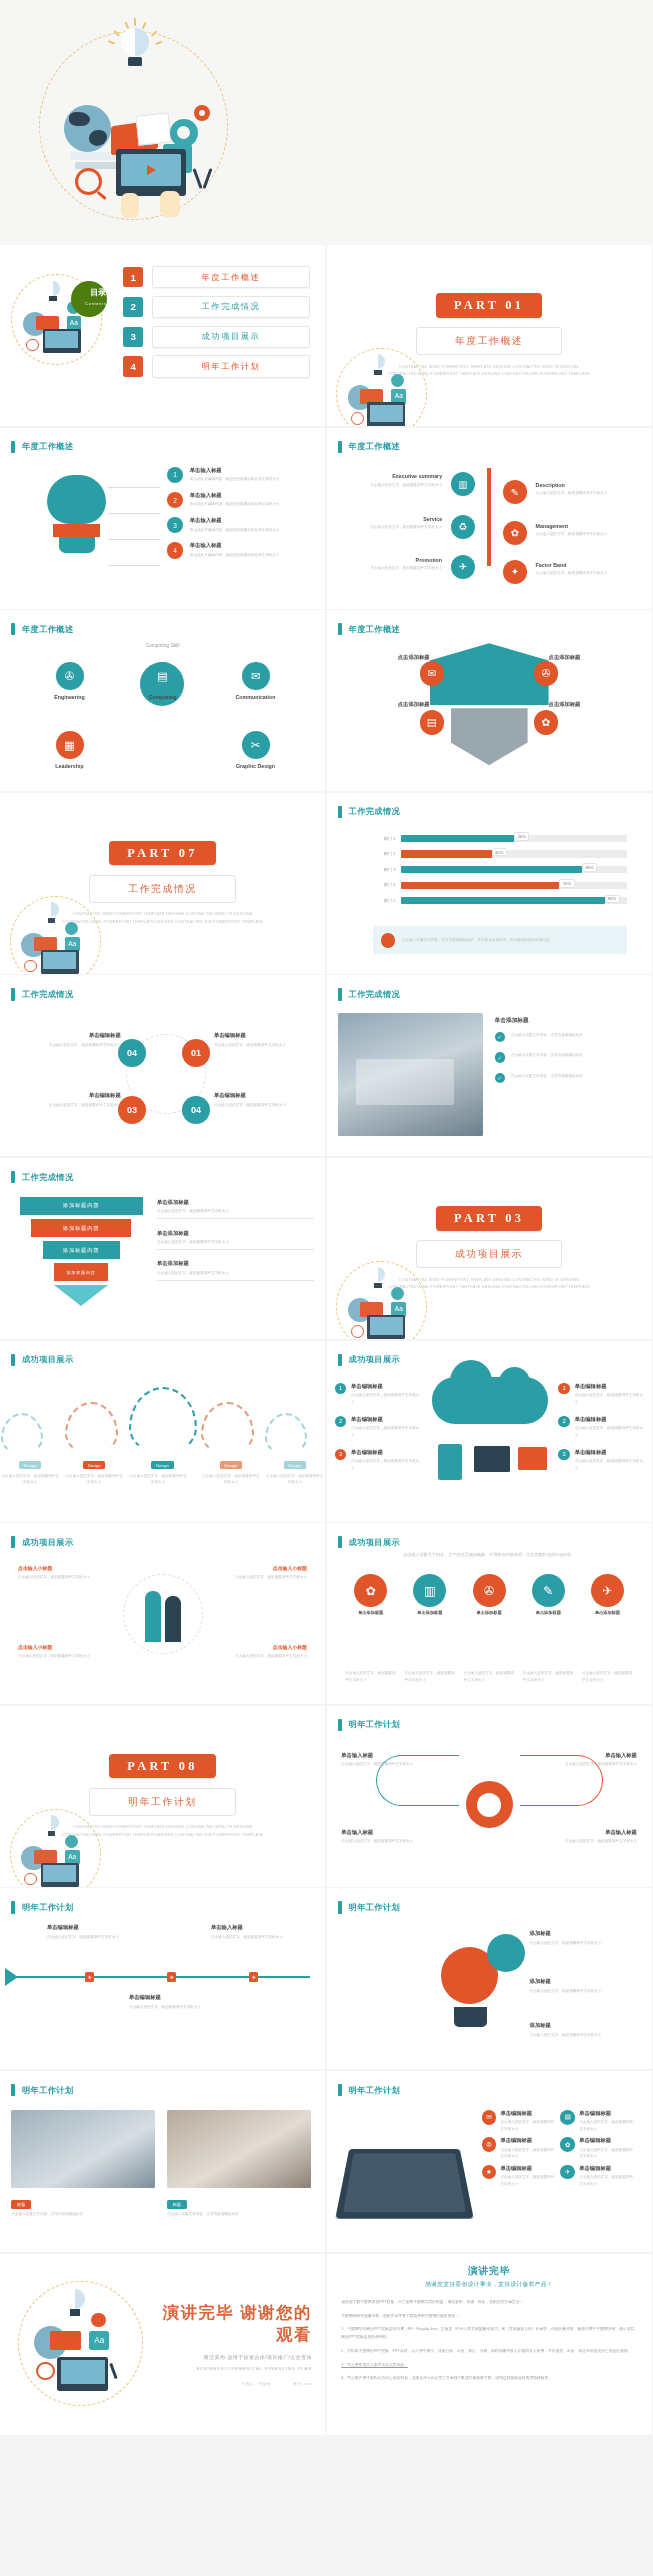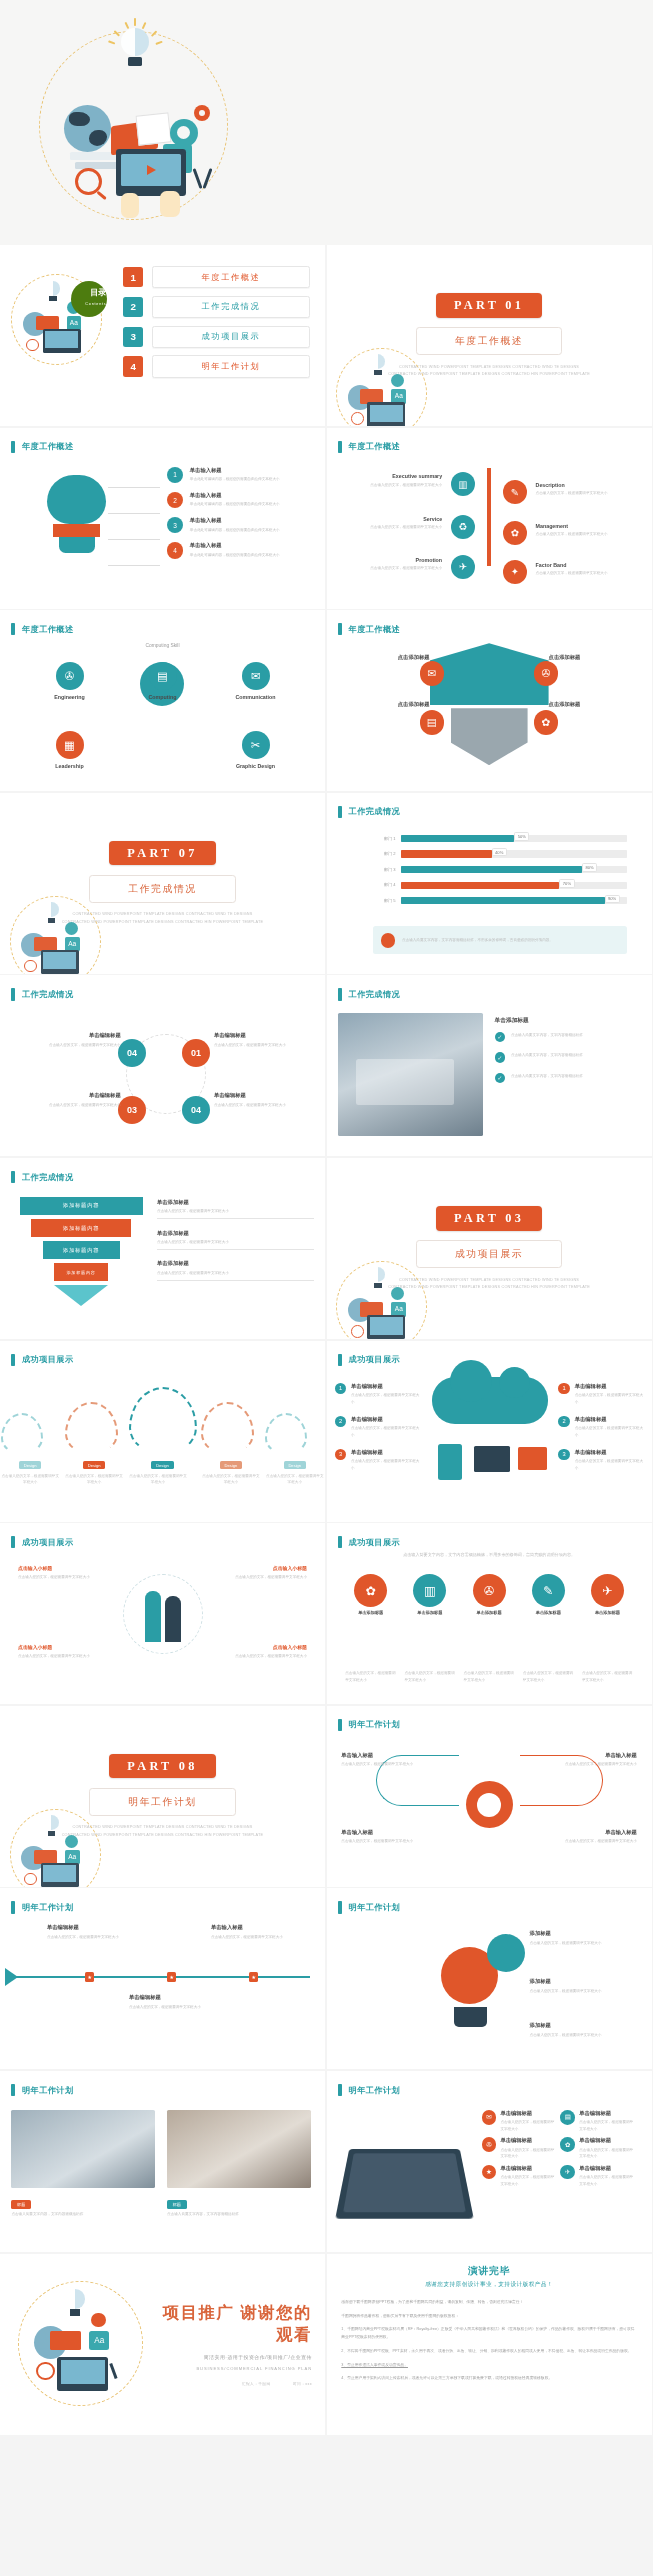--- a/index.html
+++ b/index.html
@@ -1051,21 +1051,21 @@
           <div style="position:absolute;left:39px;top:56px;width:31px;height:19.6px;background:#e0562a;border-radius:1.6px"></div>
           <div style="position:absolute;left:78px;top:56px;width:19.6px;height:19.6px;background:#3aa8ae;border-radius:2.5px;color:#fff;font-size:8.2px;text-align:center;line-height:19.6px">Aa</div>
           <div style="position:absolute;left:80px;top:38px;width:14.7px;height:14.7px;border-radius:50%;background:#e0562a"></div>
           <div style="position:absolute;left:46px;top:82px;width:51px;height:34px;background:#2d4352;border-radius:2.5px">
             <div style="position:absolute;left:3.3px;top:3.3px;right:3.3px;bottom:6.5px;background:#79b7cf"></div>
             </div>
           <div style="position:absolute;left:24.5px;top:87px;width:14.7px;height:14.7px;border:2.5px solid #e0562a;border-radius:50%"></div>
           <div style="position:absolute;left:101px;top:88px;width:2.5px;height:16.3px;background:#2d4352;transform:rotate(-20deg)"></div>
         </div>
         <div class="closing-txt">
-          <div class="closing-title">项目推广  谢谢您的观看</div>
+          <div class="closing-title">演讲完毕  谢谢您的观看</div>
           <div class="cover-sub1" style="font-size:4.9px">简洁实用·适用于投资合作/项目推广/企业宣传</div>
           <div class="cover-sub2" style="font-size:4.1px">BUSINESS/COMMERCIAL FINANCING PLAN</div>
           <div class="cover-meta" style="font-size:3.7px">
             <span>汇报人：千图网</span>
             <span>时间：xxx</span>
           </div>
         </div>
       </div>
     </div>
 

